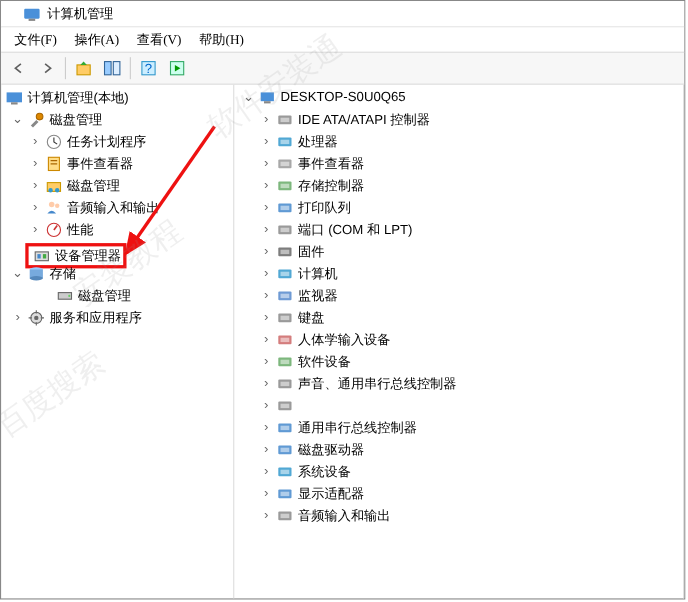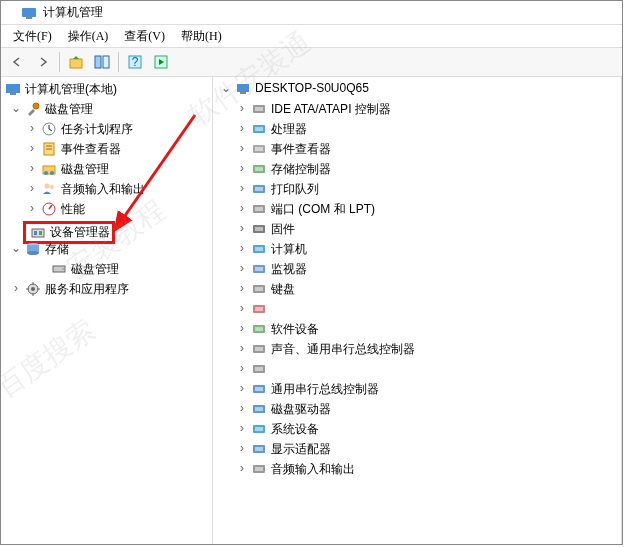--- a/index.html
+++ b/index.html
@@ -267,20 +267,21 @@
               <rect x="4" y="6" width="8" height="4" fill="#fff" opacity="0.5"></rect>
             </svg>
             <span class="nlabel">键盘</span>
           </div>
           <div class="node" style="padding-left: 22px;">
             <span class="expander">›</span>
             <svg class="nicon" viewBox="0 0 16 16">
               <rect x="2" y="4" width="12" height="8" rx="1" fill="#c66" opacity="0.85"></rect>
               <rect x="4" y="6" width="8" height="4" fill="#fff" opacity="0.5"></rect>
             </svg>
+            <span class="nlabel">人体学输入设备</span>
           </div>
           <div class="node" style="padding-left: 22px;">
             <span class="expander">›</span>
             <svg class="nicon" viewBox="0 0 16 16">
               <rect x="2" y="4" width="12" height="8" rx="1" fill="#6a6" opacity="0.85"></rect>
               <rect x="4" y="6" width="8" height="4" fill="#fff" opacity="0.5"></rect>
             </svg>
             <span class="nlabel">软件设备</span>
           </div>
           <div class="node" style="padding-left: 22px;">

